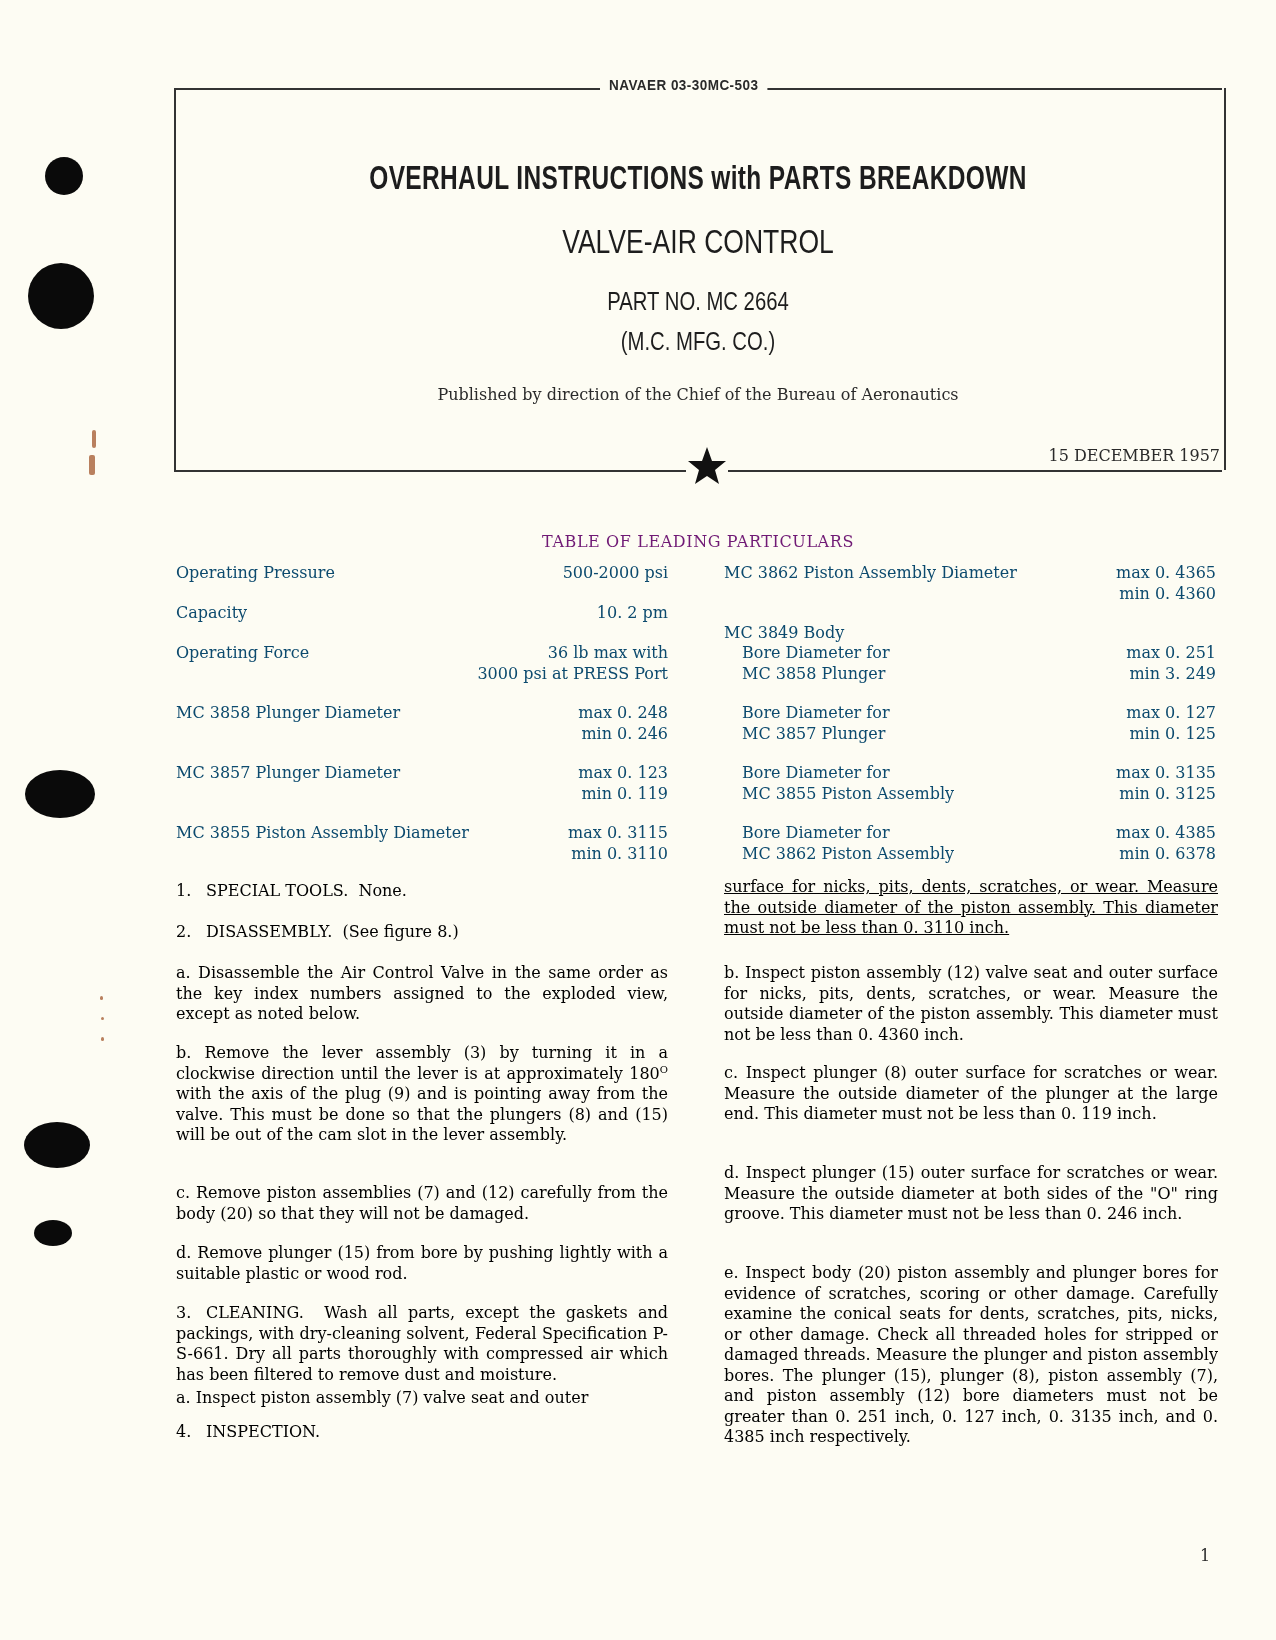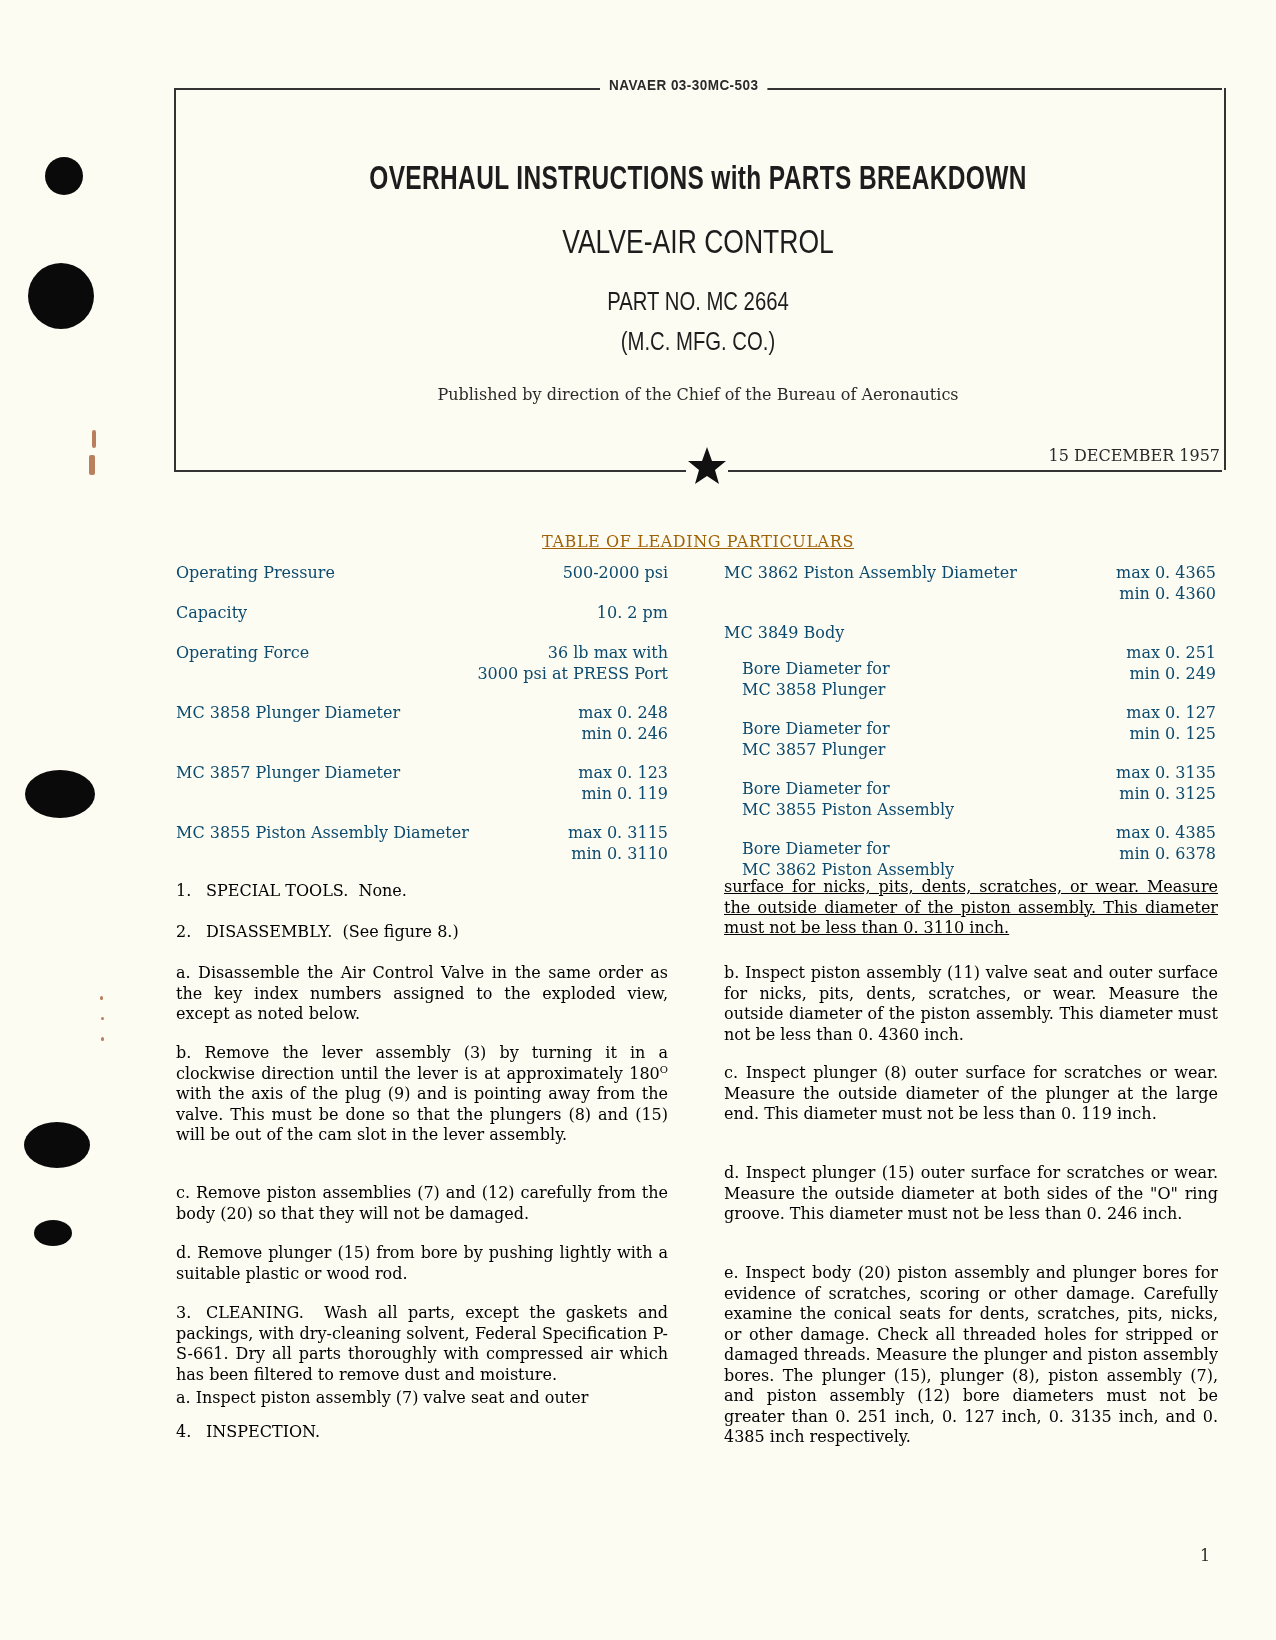--- a/index.html
+++ b/index.html
@@ -41,29 +41,29 @@
     position: absolute; right: 56px; top: 446px; font-size: 16px; color: #2a2a2a;
     background: #fdfcf3; padding-left: 4px;
   }
   .star {
     position: absolute; left: 686px; top: 445px; width: 42px; height: 42px;
     background: #fdfcf3;
   }
 
   .table-title {
     position: absolute; left: 174px; width: 1048px; top: 532px; text-align: center;
-    font-size: 16px; letter-spacing: 0.6px; color: #a16207; text-decoration: underline;
+    font-size: 16px; letter-spacing: 0.6px; color: #701a75;
   }
 
   .row { position: absolute; font-size: 16px; line-height: 20.5px; color: #0c4a6e; }
   .row .lbl { position: absolute; left: 0; white-space: nowrap; }
   .row .val { position: absolute; right: 0; text-align: right; white-space: nowrap; }
   .lcol { left: 176px; width: 492px; }
   .rcol { left: 724px; width: 492px; }
-  .indent { padding-left: 18px; margin-top: 16px; }
+  .indent { padding-left: 18px; }
 
   .para {
     position: absolute; font-size: 16px; line-height: 20.5px; color: #000000;
     text-align: justify; margin: 0;
   }
   .para.l { left: 176px; width: 492px; }
   .para.r { left: 724px; width: 494px; }
   .heading-num { display: inline-block; width: 30px; }
   .sup { font-size: 10px; vertical-align: super; line-height: 0; }
   .page-num { position: absolute; left: 1200px; top: 1546px; font-size: 16px; color: #2a2a2a; }
@@ -136,21 +136,21 @@
   <span class="val">max 0. 4365</span>
   <span class="val" style="top:20.5px;">min 0. 4360</span>
 </div>
 <div class="row rcol" style="top:623px;">
   <span class="lbl">MC 3849 Body</span>
 </div>
 <div class="row rcol" style="top:643px;height:41px;">
   <span class="lbl indent">Bore Diameter for</span>
   <span class="lbl indent" style="top:20.5px;">MC 3858 Plunger</span>
   <span class="val">max 0. 251</span>
-  <span class="val" style="top:20.5px;">min 0. 249</span>
+  <span class="val" style="top:20.5px;">min 3. 249</span>
 </div>
 <div class="row rcol" style="top:703px;height:41px;">
   <span class="lbl indent">Bore Diameter for</span>
   <span class="lbl indent" style="top:20.5px;">MC 3857 Plunger</span>
   <span class="val">max 0. 127</span>
   <span class="val" style="top:20.5px;">min 0. 125</span>
 </div>
 <div class="row rcol" style="top:763px;height:41px;">
   <span class="lbl indent">Bore Diameter for</span>
   <span class="lbl indent" style="top:20.5px;">MC 3855 Piston Assembly</span>
@@ -178,18 +178,18 @@
 <p class="para l" style="top:1243px;">d.  Remove plunger (15) from bore by pushing lightly with a suitable plastic or wood rod.</p>
 <p class="para l" style="top:1303px;">
   <span class="heading-num">3.</span><span>CLEANING.</span>&nbsp;&nbsp;<span>Wash all parts, except the gaskets and packings, with dry-cleaning solvent, Federal Specification P-S-661.  Dry all parts thoroughly with compressed air which has been filtered to remove dust and moisture.</span>
 </p>
 <p class="para l" style="top:1422px;">
   <span class="heading-num">4.</span><span>INSPECTION.</span>
 </p>
 <p class="para l" style="top:1388px;">a.  Inspect piston assembly (7) valve seat and outer</p>
 
 <p class="para r" style="top:877px;text-decoration:underline;">surface for nicks, pits, dents, scratches, or wear. Measure the outside diameter of the piston assembly. This diameter must not be less than 0. 3110 inch.</p>
-<p class="para r" style="top:963px;">b.  Inspect piston assembly (11) valve seat and outer surface for nicks, pits, dents, scratches, or wear. Measure the outside diameter of the piston assembly. This diameter must not be less than 0. 4360 inch.</p>
+<p class="para r" style="top:963px;">b.  Inspect piston assembly (12) valve seat and outer surface for nicks, pits, dents, scratches, or wear. Measure the outside diameter of the piston assembly. This diameter must not be less than 0. 4360 inch.</p>
 <p class="para r" style="top:1063px;">c.  Inspect plunger (8) outer surface for scratches or wear.  Measure the outside diameter of the plunger at the large end.  This diameter must not be less than 0. 119 inch.</p>
 <p class="para r" style="top:1163px;">d.  Inspect plunger (15) outer surface for scratches or wear.  Measure the outside diameter at both sides of the "O" ring groove.  This diameter must not be less than 0. 246 inch.</p>
 <p class="para r" style="top:1263px;">e.  Inspect body (20) piston assembly and plunger bores for evidence of scratches, scoring or other damage.  Carefully examine the conical seats for dents, scratches, pits, nicks, or other damage. Check all threaded holes for stripped or damaged threads.  Measure the plunger and piston assembly bores.  The plunger (15), plunger (8), piston assembly (7), and piston assembly (12) bore diameters must not be greater than 0. 251 inch, 0. 127 inch, 0. 3135 inch, and 0. 4385 inch respectively.</p>
 
 <div class="page-num">1</div>
 
 </body></html>

